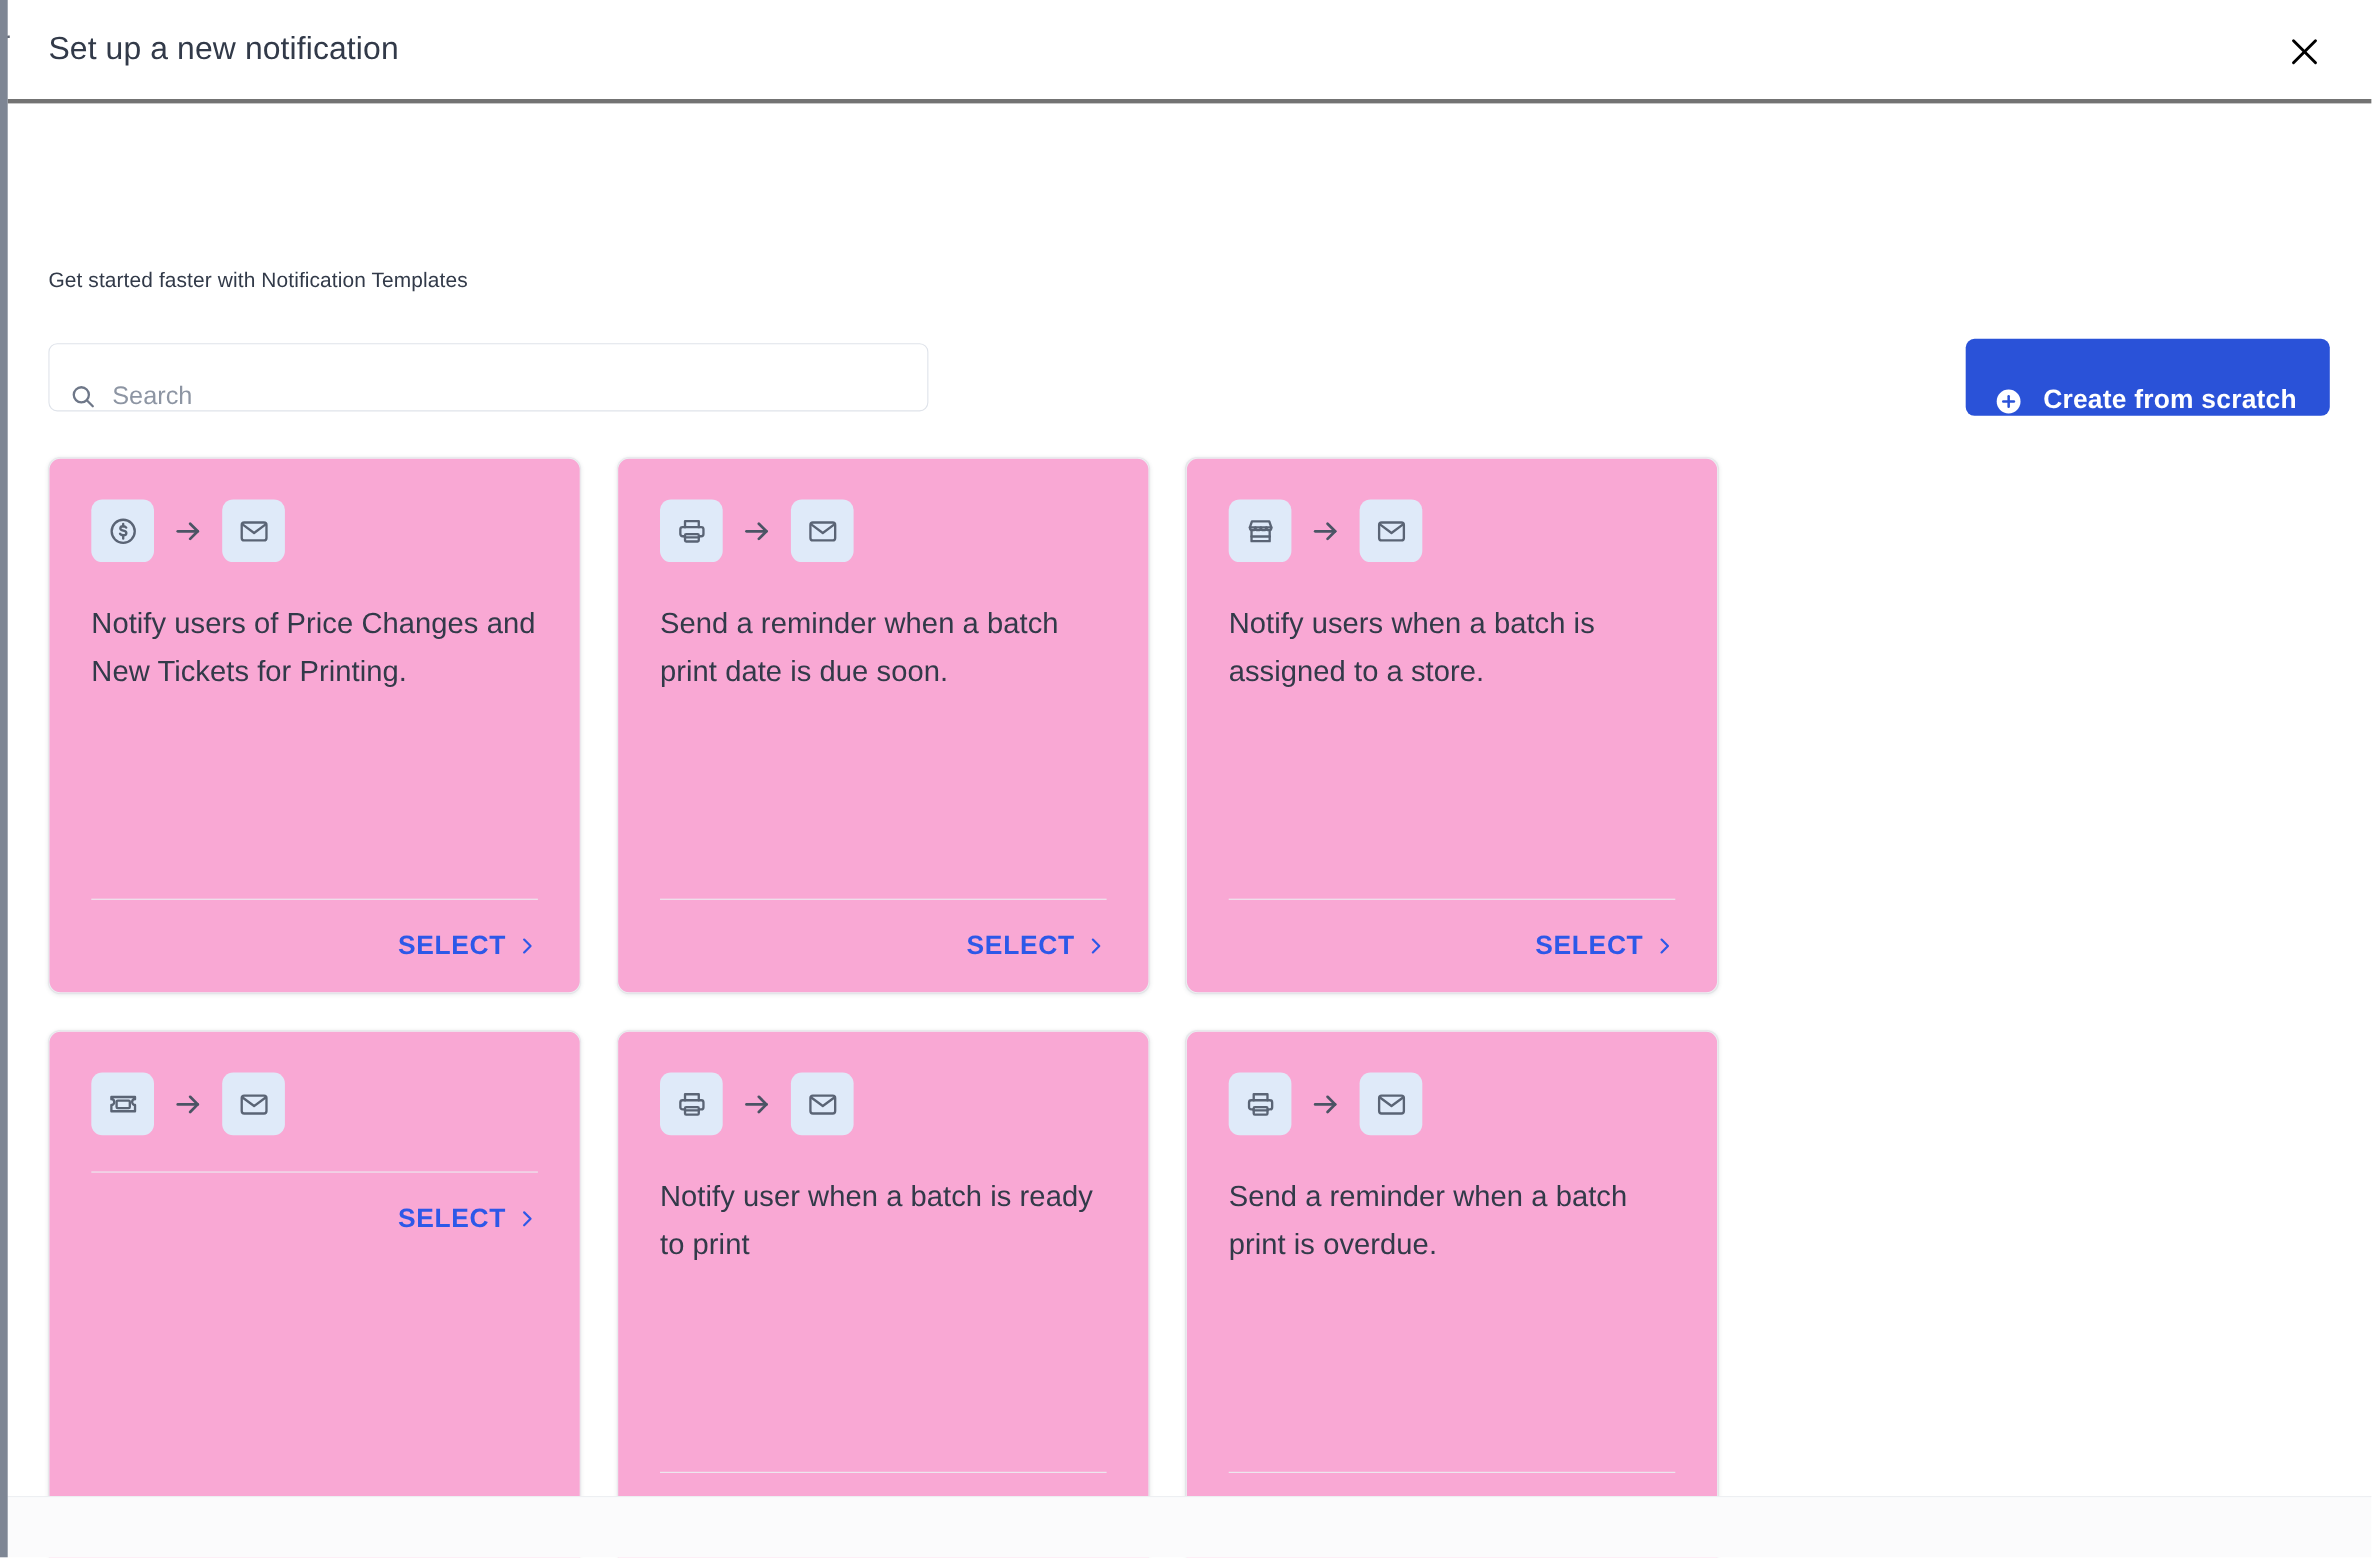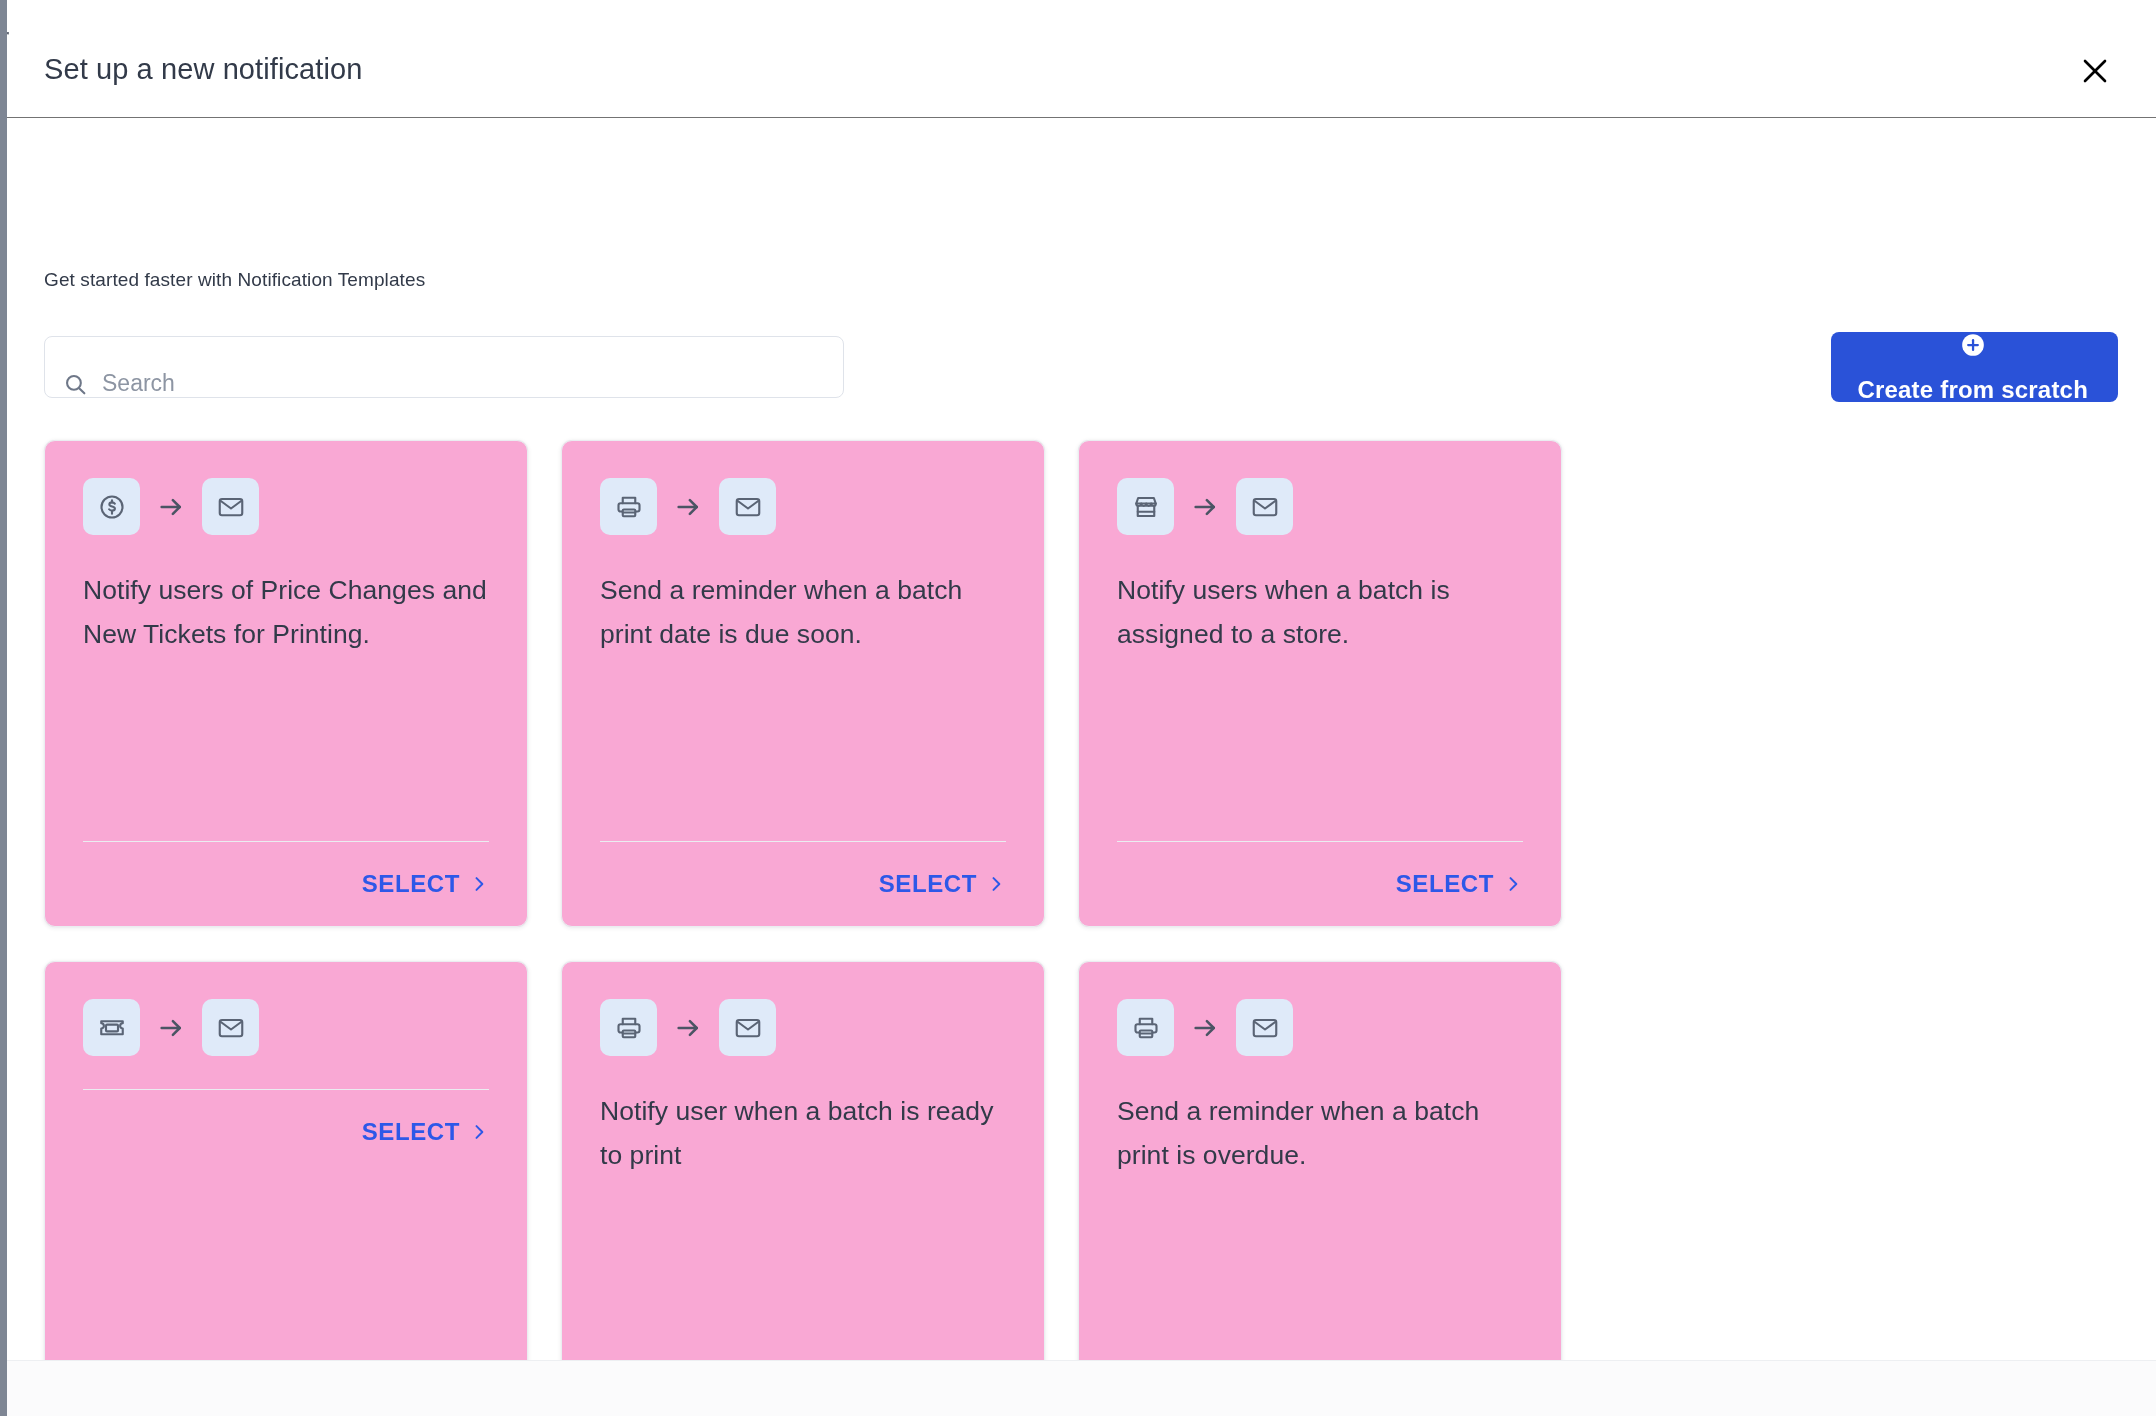--- a/index.html
+++ b/index.html
@@ -46,24 +46,23 @@
     background: #ffffff;
     display: flex;
     flex-direction: column;
   }
 
   
   .modal-header {
     position: relative;
     height: 94px;
     flex: 0 0 94px;
-    border-bottom: 1px solid #737373;
+    border-bottom: 4px solid #737373;
     display: flex;
     align-items: center;
-    margin-top: 24px;
   }
   .modal-title {
     position: absolute;
     left: 37px;
     top: 25px;
     font-size: 29px;
     line-height: 40px;
     color: #323a49;
     letter-spacing: .1px;
   }
@@ -135,25 +134,24 @@
     height: 70px;
     background: #2a52d8;
     border: none;
     border-radius: 8px;
     color: #ffffff;
     font-family: "Liberation Sans", sans-serif;
     font-size: 24px;
     font-weight: bold;
     letter-spacing: .2px;
     display: flex;
-    align-items: center;
+    align-items: flex-end;
     gap: 18px;
     padding: 0 30px 0 26px;
     cursor: pointer;
-    flex-direction: column;
   }
   .plus-circle { flex: 0 0 auto; display: flex; align-items: center; }
 
   
   .grid {
     position: absolute;
     left: 37px;
     top: 322px;
     width: 2020px;
     display: flex;

